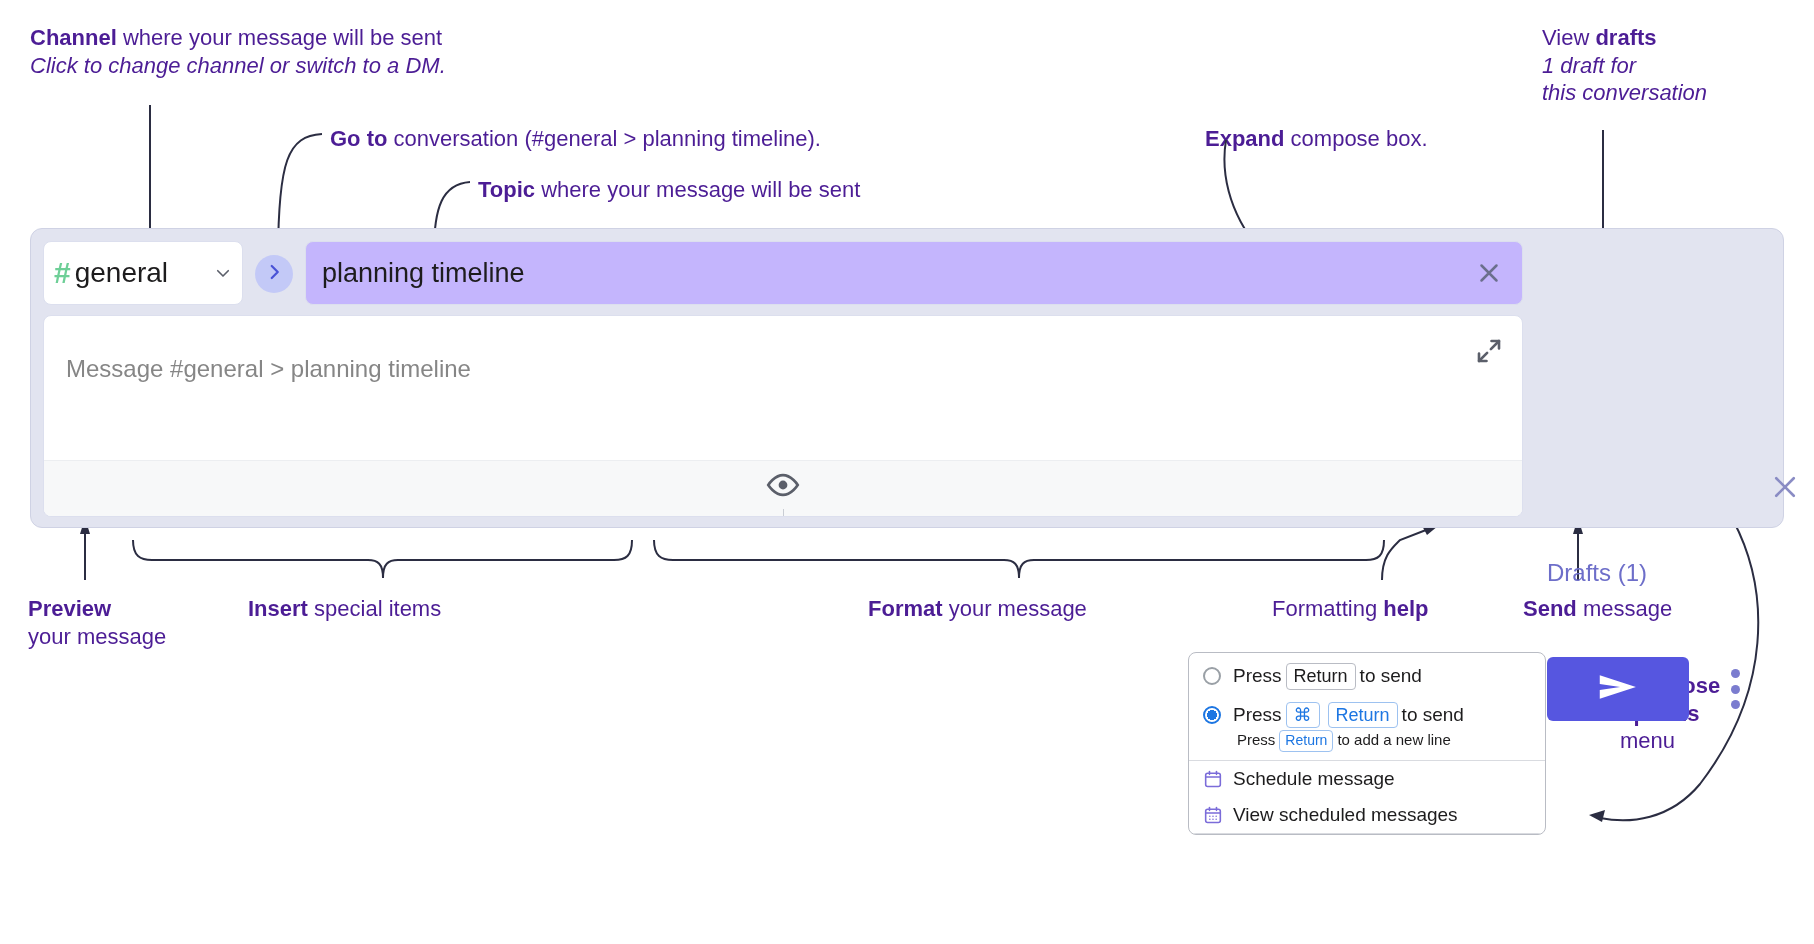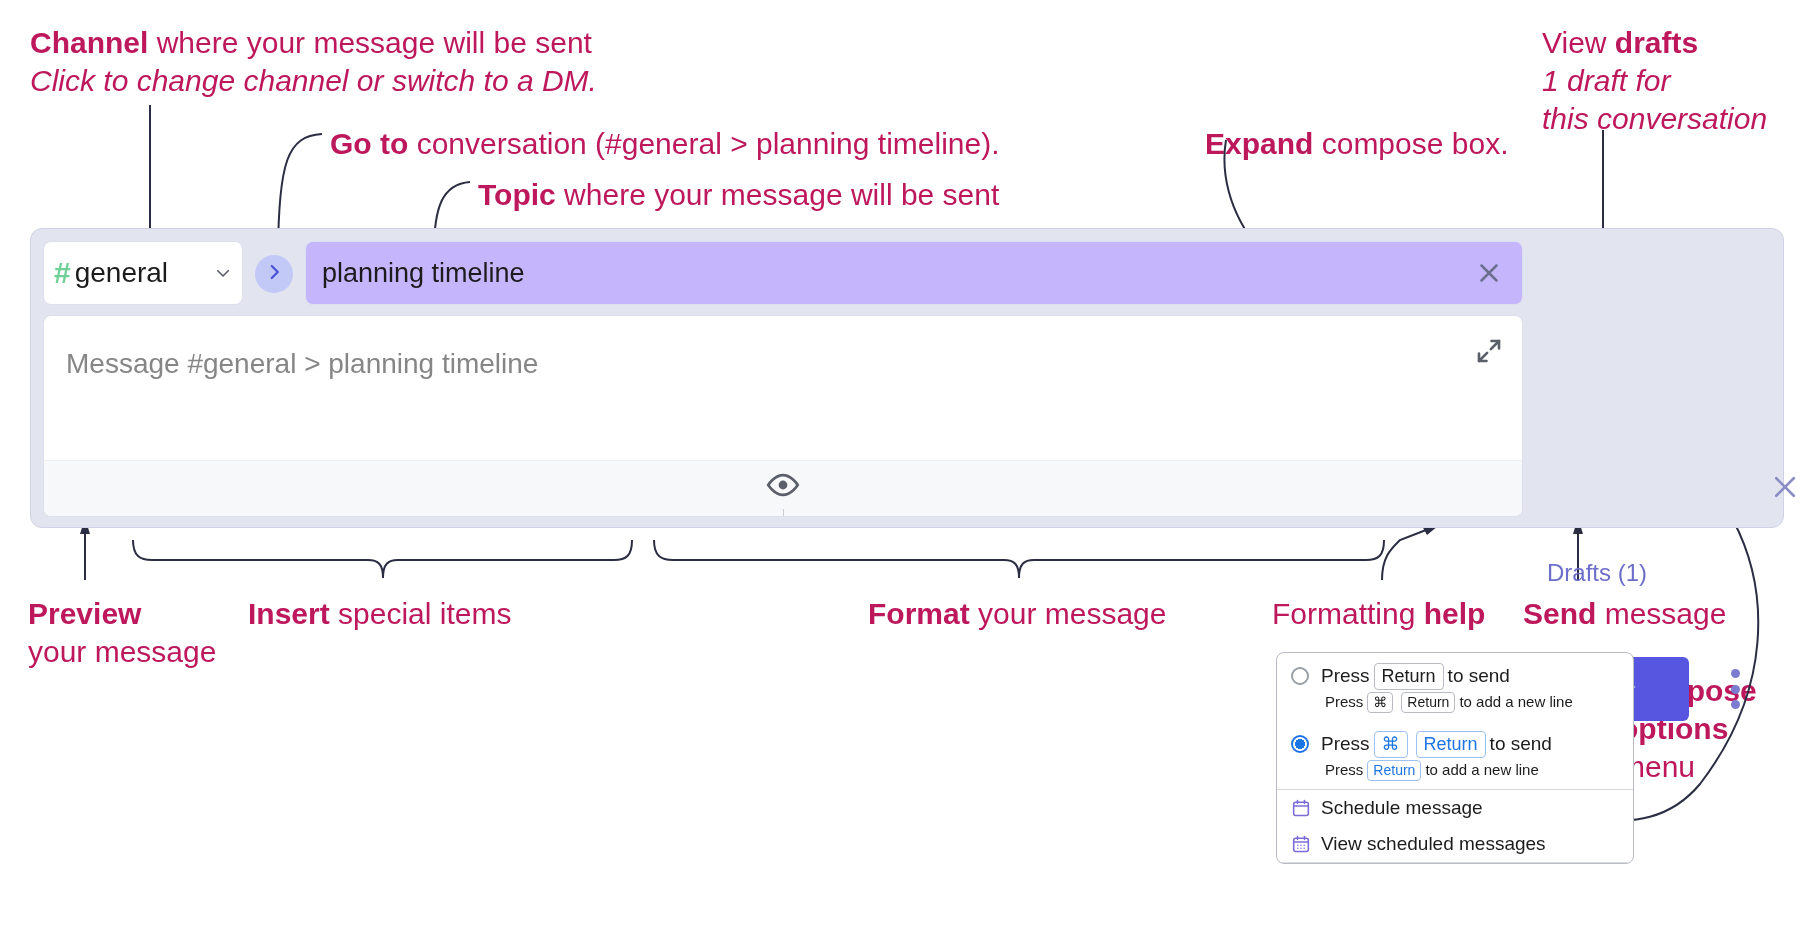--- a/index.html
+++ b/index.html
@@ -6,22 +6,22 @@
   body{
     width:1814px;height:944px;
     background:#ffffff;
     font-family:"Liberation Sans", sans-serif;
     color:#2b2d42;
     position:relative;
     overflow:hidden;
   }
   .abs{position:absolute;}
   .anno{
-    font-size:30px;
-    color:#be185d;
+    font-size:22px;
+    color:#4c1d95;
     line-height:1.26;
     white-space:nowrap;
   }
   .anno b{font-weight:700;}
   .anno i{margin-top:36px;}
 
   
   #compose-widget{
     left:30px;top:228px;width:1754px;height:300px;
     background:#e2e4f0;
@@ -59,21 +59,21 @@
   #topic-value{font-size:27px;color:#1d1c1d;flex:1;}
   #topic-clear{width:34px;height:34px;display:flex;align-items:center;justify-content:center;cursor:pointer;}
 
   
   #editor-box{
     position:absolute;left:0;top:74px;width:1480px;height:202px;
     background:#fff;border:1px solid #dcdfee;border-radius:8px;box-sizing:border-box;
     overflow:hidden;
   }
   #editor-text{
-    position:absolute;left:22px;top:32px;font-size:28px;color:#868686;
+    position:absolute;left:22px;top:39px;font-size:24px;color:#868686;
   }
   #expand-btn{
     position:absolute;right:16px;top:18px;width:34px;height:34px;cursor:pointer;
     display:flex;align-items:center;justify-content:center;
   }
   #toolbar{
     position:absolute;left:0;right:0;bottom:0;height:56px;
     background:#f7f8f9;border-top:1px solid #eceef1;
     display:flex;align-items:center;padding:0 14px;box-sizing:border-box;flex-direction:column;
   }
@@ -103,21 +103,21 @@
     display:flex;flex-direction:column;align-items:center;justify-content:space-between;padding:4px 0;box-sizing:border-box;
   }
   #kebab i{display:block;width:9px;height:9px;border-radius:50%;background:#7b7ccf;}
   #panel-close{
     position:absolute;left:1736px;top:240px;width:36px;height:36px;cursor:pointer;
     display:flex;align-items:center;justify-content:center;
   }
 
   
   #options-menu{
-    left:1276px;top:652px;width:358px;
+    left:1188px;top:652px;width:358px;
     background:#fff;border:1px solid #b9bcc4;border-radius:8px;
     box-sizing:border-box;overflow:hidden;
   }
   .menu-radio-row{display:flex;align-items:center;padding:10px 14px 2px 14px;}
   .menu-sub-row{display:flex;align-items:center;padding:0 14px 8px 48px;}
   .radio{
     width:18px;height:18px;border-radius:50%;border:2px solid #9aa0a6;flex:none;margin-right:12px;
     box-sizing:border-box;background:#fff;
   }
   .radio.on{border-color:#1d76e2;background:
@@ -422,23 +422,20 @@
     <i></i>
     <i></i>
   </div>
 </div>
 
 <div class="abs" id="options-menu">
 
   <div class="menu-radio-row">
     <span class="radio"></span>
     <span class="mtxt"><span>Press</span><span class="key">Return</span><span>to send</span></span>
-  </div>
-  <div class="menu-sub-row">
-    <span class="mtxt-sm"><span>Press</span><span class="key sm">⌘</span><span class="key sm">Return</span><span>to add a new line</span></span>
   </div>
 
   <div class="menu-radio-row">
     <span class="radio on"></span>
     <span class="mtxt"><span>Press</span><span class="key blue">⌘</span><span class="key blue">Return</span><span>to send</span></span>
   </div>
   <div class="menu-sub-row">
     <span class="mtxt-sm"><span>Press</span><span class="key sm blue">Return</span><span>to add a new line</span></span>
   </div>
 

